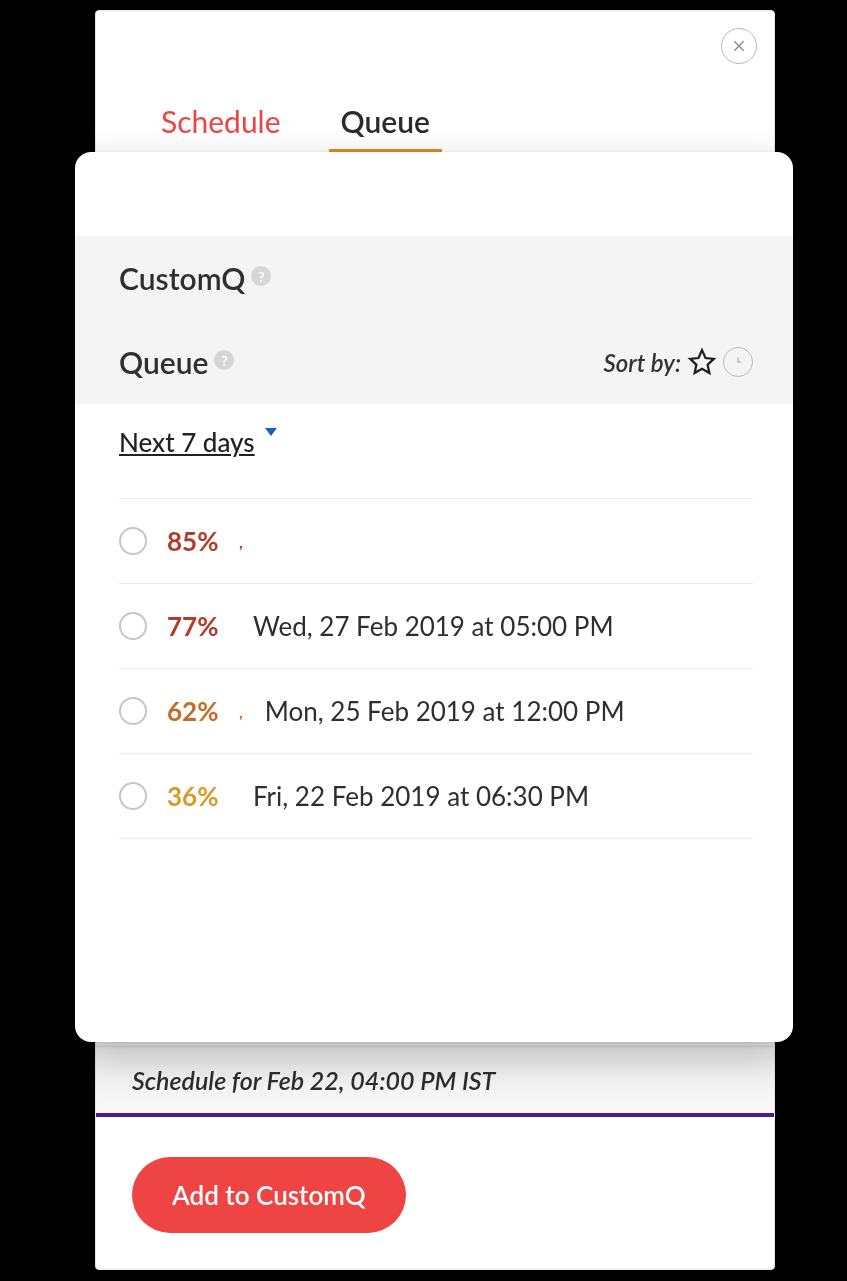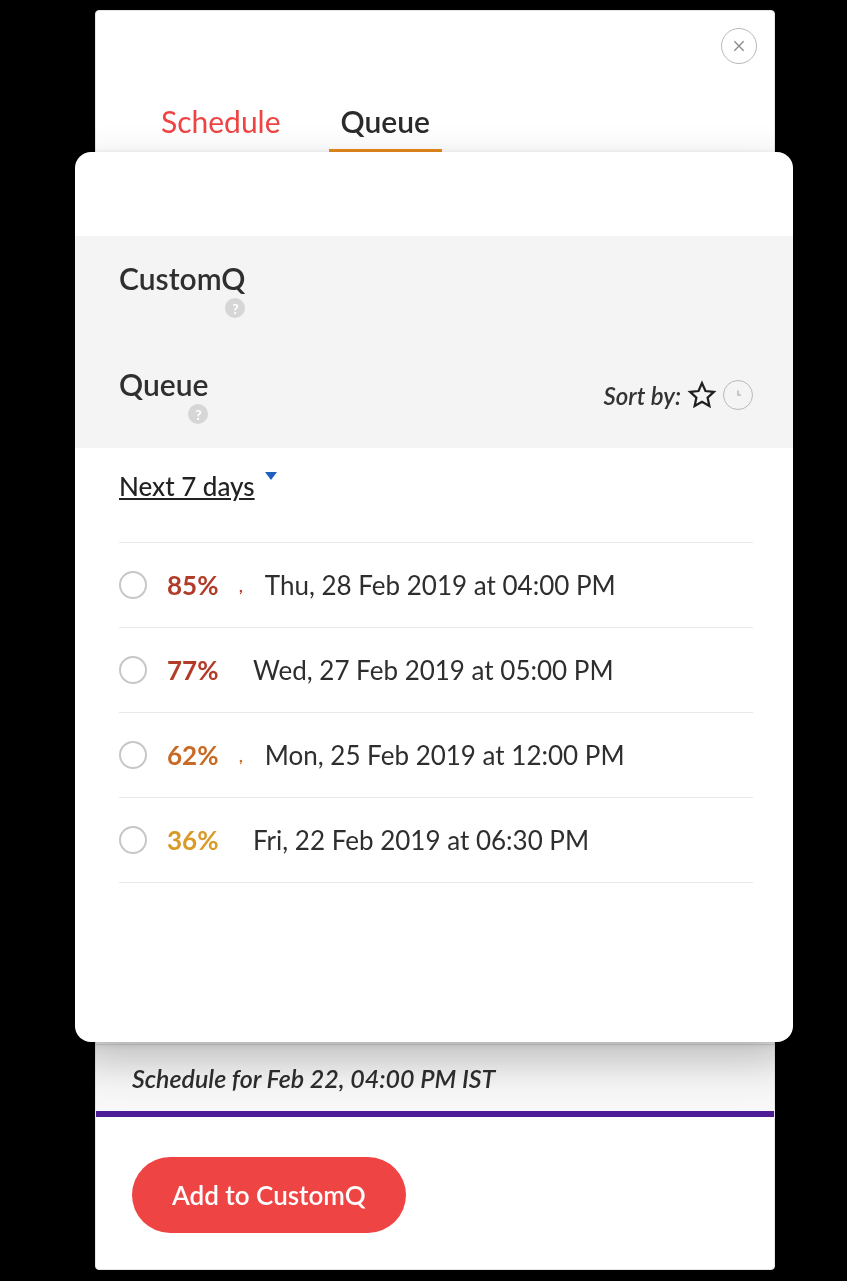--- a/index.html
+++ b/index.html
@@ -49,21 +49,21 @@
   .tab{cursor:pointer;}
   .tab.schedule{color:#ef4444;}
   .tab.queue{color:#2b2b2b;font-weight:600;position:relative;padding-bottom:14px;}
   .tab.queue::after{
     content:"";position:absolute;left:-12px;right:-12px;bottom:0;height:4px;background:#e88b1d;
   }
   .schedule-footer{
     position:absolute;
     left:0;right:0;bottom:152px;
     border-top:1px solid #e4e4e4;
-    border-bottom:6px solid #4c1d95;
+    border-bottom:4px solid #4c1d95;
     background:#f8f8f8;
     padding:18px 36px;
   }
   .schedule-footer span{
     font-style:italic;
     font-weight:600;
     font-size:25px;
     color:#2e2e2e;
   }
   .primary-btn{
@@ -93,21 +93,21 @@
     background:#f4f4f4;
     padding:24px 40px 24px 44px;
     display:flex;
     align-items:center;
     justify-content:space-between;
   }
   .section-title{
     font-size:30px;
     font-weight:600;
     color:#2f2f2f;
-    display:flex;align-items:flex-end;gap:6px;flex-direction:column;
+    display:flex;align-items:center;gap:6px;
   }
   .help-badge{
     width:20px;height:20px;border-radius:50%;
     background:#d6d6d6;color:#fff;
     font-size:14px;font-weight:700;
     display:flex;align-items:center;justify-content:center;
     margin-top:-4px;
   }
   .sort-wrap{display:flex;align-items:center;gap:6px;justify-content:center;}
   .sort-label{font-style:italic;font-size:24px;color:#333;font-weight:600;}
@@ -219,21 +219,20 @@
       <span>Next 7 days</span>
       <span class="caret"></span>
     </span>
   </div>
 
   <div class="slot-list" id="slot-list">
       <div class="slot">
         <div class="radio"></div>
         <span class="pct" style="color: rgb(178, 60, 42);">85%</span>
         <span class="comma" style="color: rgb(178, 60, 42); margin-left: -14px; margin-right: 2px;">,</span>
-        <span class="slot-date">Thu, 28 Feb 2019 at 04:00 PM</span>
       </div>
       <div class="slot">
         <div class="radio"></div>
         <span class="pct" style="color: rgb(178, 60, 42);">77%</span>
         <span class="slot-date">Wed, 27 Feb 2019 at 05:00 PM</span>
       </div>
       <div class="slot">
         <div class="radio"></div>
         <span class="pct" style="color: rgb(200, 106, 36);">62%</span>
         <span class="comma" style="color: rgb(200, 106, 36); margin-left: -14px; margin-right: 2px;">,</span>

